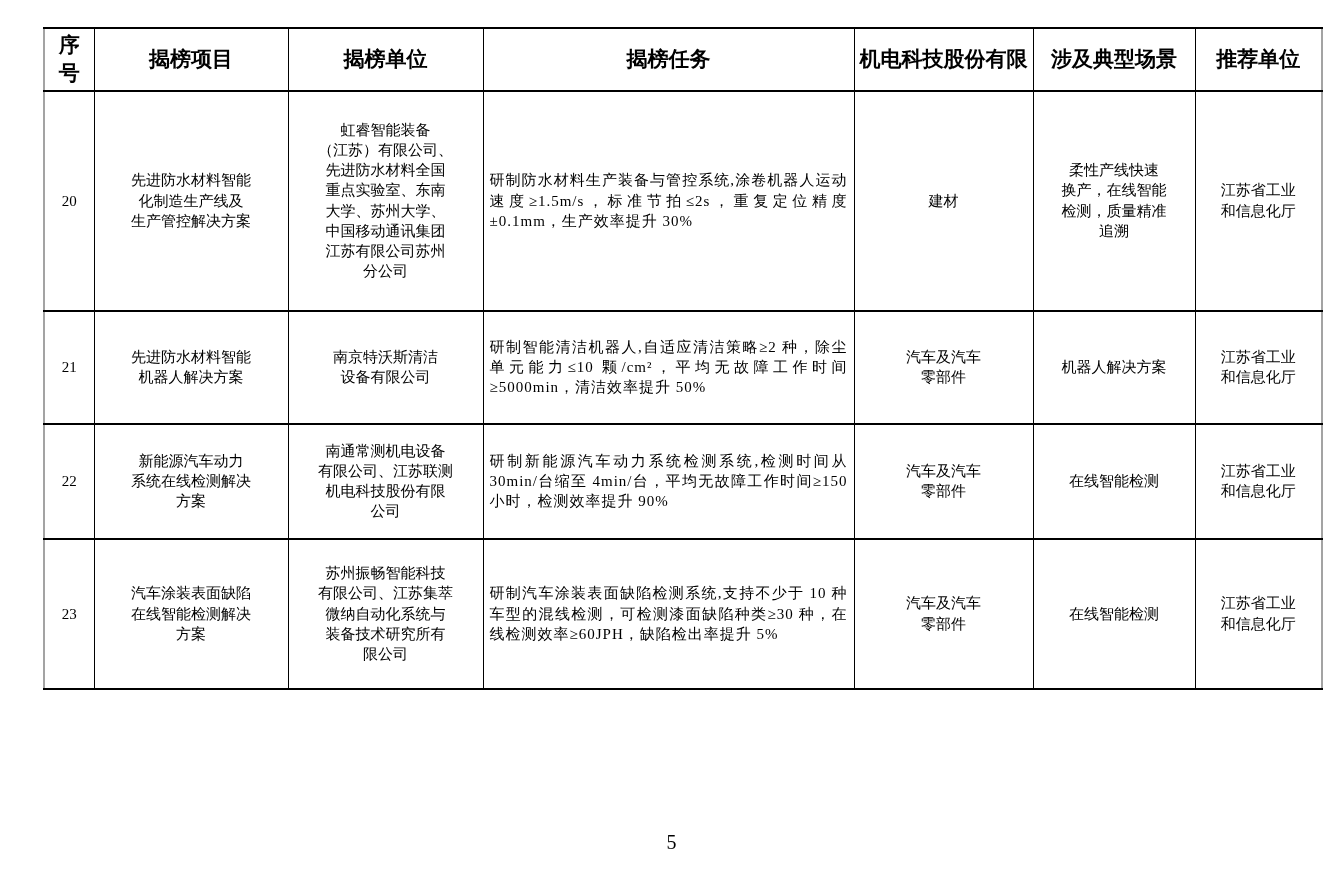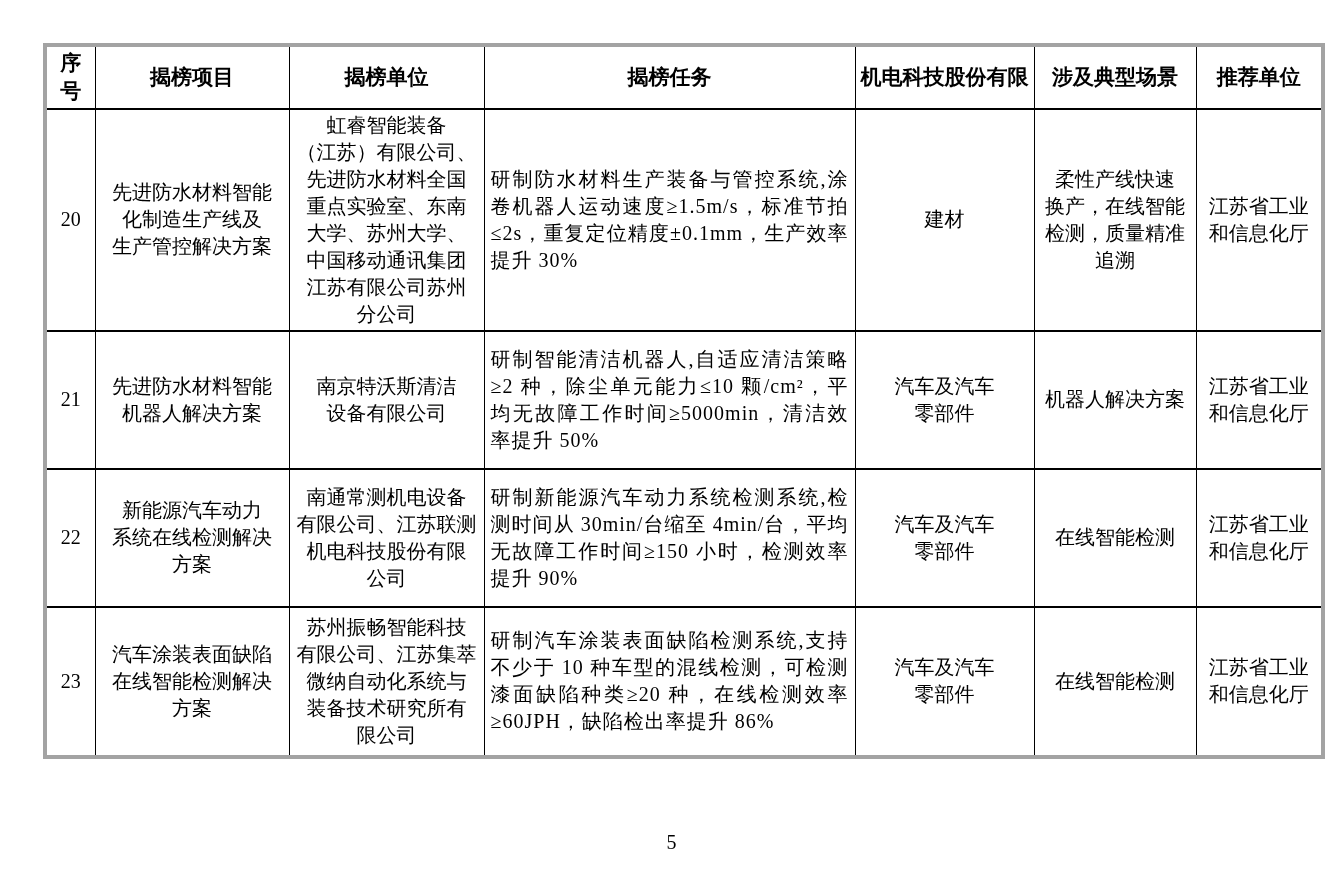--- a/index.html
+++ b/index.html
@@ -12,31 +12,31 @@
     width: 1343px;
     height: 880px;
     overflow: hidden;
     font-family: "Liberation Serif", "DejaVu Serif", serif;
     color: #000000;
   }
   .doc-table {
     border-collapse: collapse;
     table-layout: fixed;
     width: 1278px;
-    margin: 43px 0 0 43px;
-    border: 4px solid #a3a3a3;
+    margin: 27px 0 0 43px;
+    border: 2px solid #a3a3a3;
   }
   .doc-table th,
   .doc-table td {
     border: 1px solid #000;
     border-top-width: 2px;
     border-bottom-width: 2px;
     text-align: center;
     vertical-align: middle;
-    font-size: 20px;
+    font-size: 15px;
     line-height: 1.35;
     padding: 2px 4px;
     white-space: pre-line;
     overflow: hidden;
   }
   .doc-table thead tr { height: 56px; }
   .doc-table th {
     font-weight: 700;
     font-size: 21px;
     white-space: normal;
@@ -140,21 +140,21 @@
       <tr>
         <td class="col-no">23</td>
         <td class="col-project">汽车涂装表面缺陷
 在线智能检测解决
 方案</td>
         <td class="col-unit">苏州振畅智能科技
 有限公司、江苏集萃
 微纳自动化系统与
 装备技术研究所有
 限公司</td>
-        <td class="col-task">研制汽车涂装表面缺陷检测系统,支持不少于 10 种车型的混线检测，可检测漆面缺陷种类≥20 种，在线检测效率≥60JPH，缺陷检出率提升 86%</td>
+        <td class="col-task">研制汽车涂装表面缺陷检测系统,支持不少于 10 种车型的混线检测，可检测漆面缺陷种类≥30 种，在线检测效率≥60JPH，缺陷检出率提升 5%</td>
         <td class="col-industry">汽车及汽车
 零部件</td>
         <td class="col-scenario">在线智能检测</td>
         <td class="col-recommender">江苏省工业
 和信息化厅</td>
       </tr>
     </tbody>
 </table>
 
 <div class="page-number">5</div>

